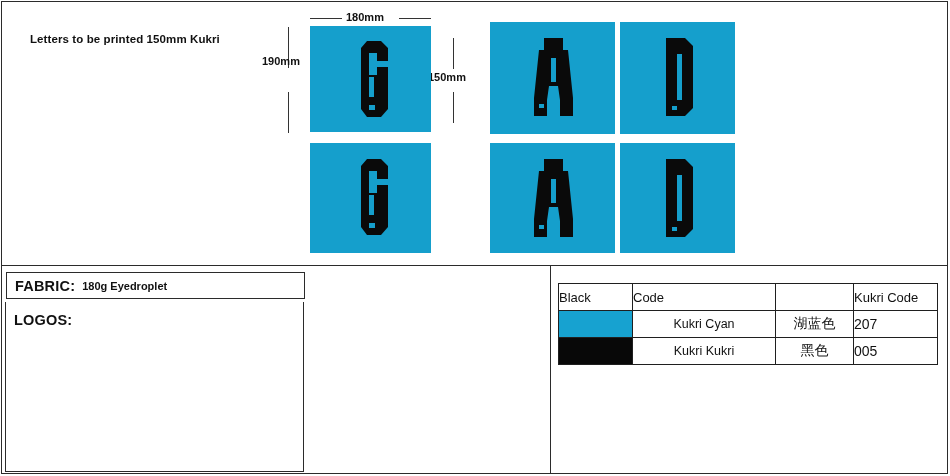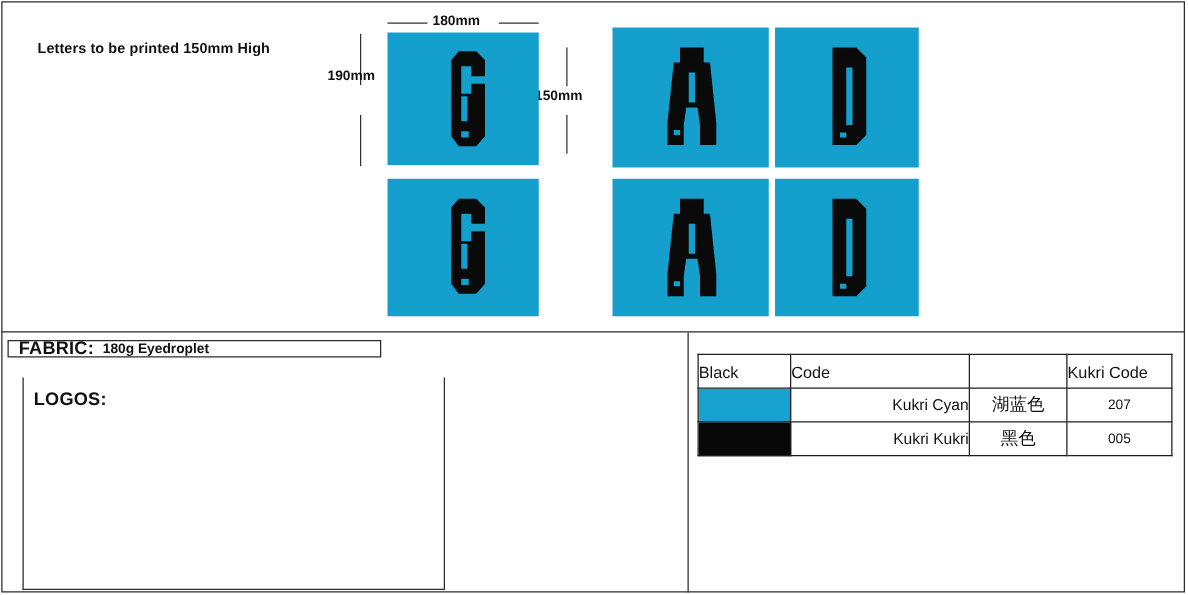--- a/index.html
+++ b/index.html
@@ -90,21 +90,21 @@
   #divider-vert {
     position: absolute;
     left: 550px; top: 266px;
     width: 0; height: 208px;
     border-left: 1.6px solid #2b2b2b;
   }
 
   #fabric-box {
     position: absolute;
     left: 6px; top: 272px;
-    width: 299px; height: 14px;
+    width: 299px; height: 27px;
     border: 1.6px solid #2b2b2b;
     box-sizing: border-box;
     display: flex;
     align-items: center;
   }
   .field-label {
     font-size: 14.5px;
     font-weight: bold;
     color: #111;
     letter-spacing: .2px;
@@ -112,22 +112,22 @@
   #fabric-box .field-label { margin-left: 8px; }
   #fabric-value {
     margin-left: 7px;
     font-size: 11px;
     font-weight: bold;
     color: #111;
   }
 
   #logos-box {
     position: absolute;
-    left: 18px; top: 302px;
-    width: 338px; height: 170px;
+    left: 5px; top: 302px;
+    width: 299px; height: 170px;
     box-sizing: border-box;
     border-left: 1.6px solid #2b2b2b;
     border-right: 1.6px solid #2b2b2b;
     border-bottom: 1.6px solid #2b2b2b;
   }
   #logos-label {
     position: absolute;
     left: 8px; top: 10px;
   }
 
@@ -158,45 +158,45 @@
   .th-text {
     font-size: 13px;
     padding-left: 7px;
     text-align: left;
     color: #111;
   }
   .cell-name {
     font-size: 12.5px;
     font-weight: bold;
     padding-left: 9px;
-    text-align: right;
+    text-align: center;
   }
   .cell-cn {
     font-size: 14px;
     text-align: center;
     font-family: "DejaVu Sans", sans-serif;
   }
   .cell-code {
-    font-size: 11px;
-    font-weight: bold;
-    text-align: center;
+    font-size: 14px;
+    font-weight: bold;
+    text-align: left;
   }
   td.swatch-cyan  { background: #17A2D0; }
   td.swatch-black { background: #080808; }
 </style>
 </head>
 <body>
 
 <div id="sheet">
 
   <div id="outer-frame"></div>
 
   <div id="artwork-panel">
 
-    <div id="print-note">Letters to be printed 150mm High</div>
+    <div id="print-note">Letters to be printed 150mm Kukri</div>
 
     <div class="dim-line-h" style="left:310px; top:18px; width:32px;"></div>
     <div class="dim-label" style="left:346px; top:11px;text-align:center;">180mm</div>
     <div class="dim-line-h" style="left:399px; top:18px; width:32px;"></div>
 
     <div class="dim-line-v" style="left:288px; top:27px; height:41px;"></div>
     <div class="dim-label" style="left:262px; top:55px;">190mm</div>
     <div class="dim-line-v" style="left:288px; top:92px; height:41px;"></div>
 
     <div class="dim-line-v" style="left:453px; top:38px; height:31px;"></div>

